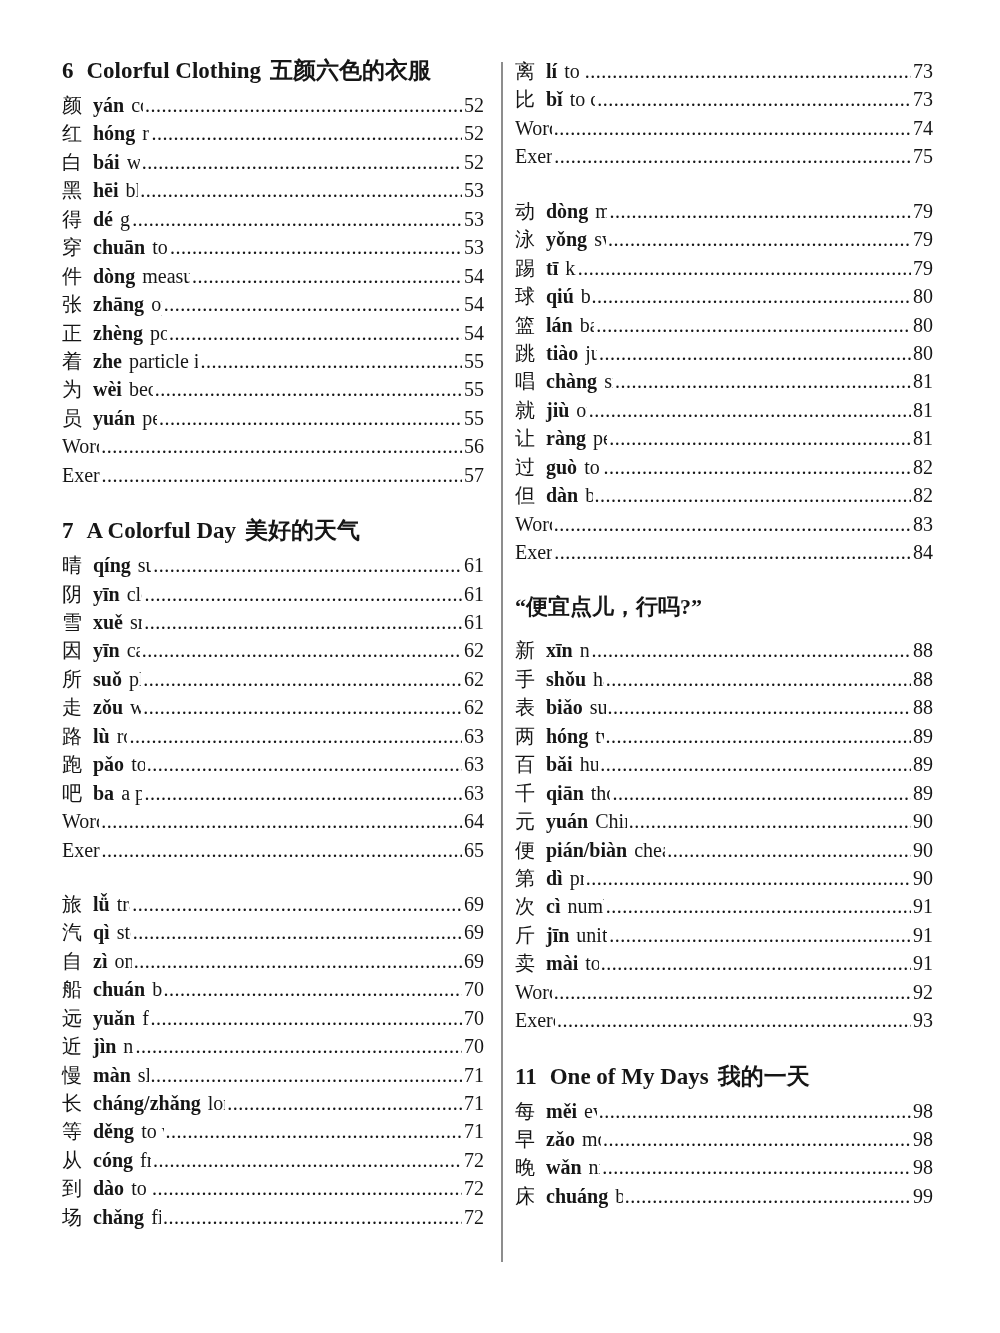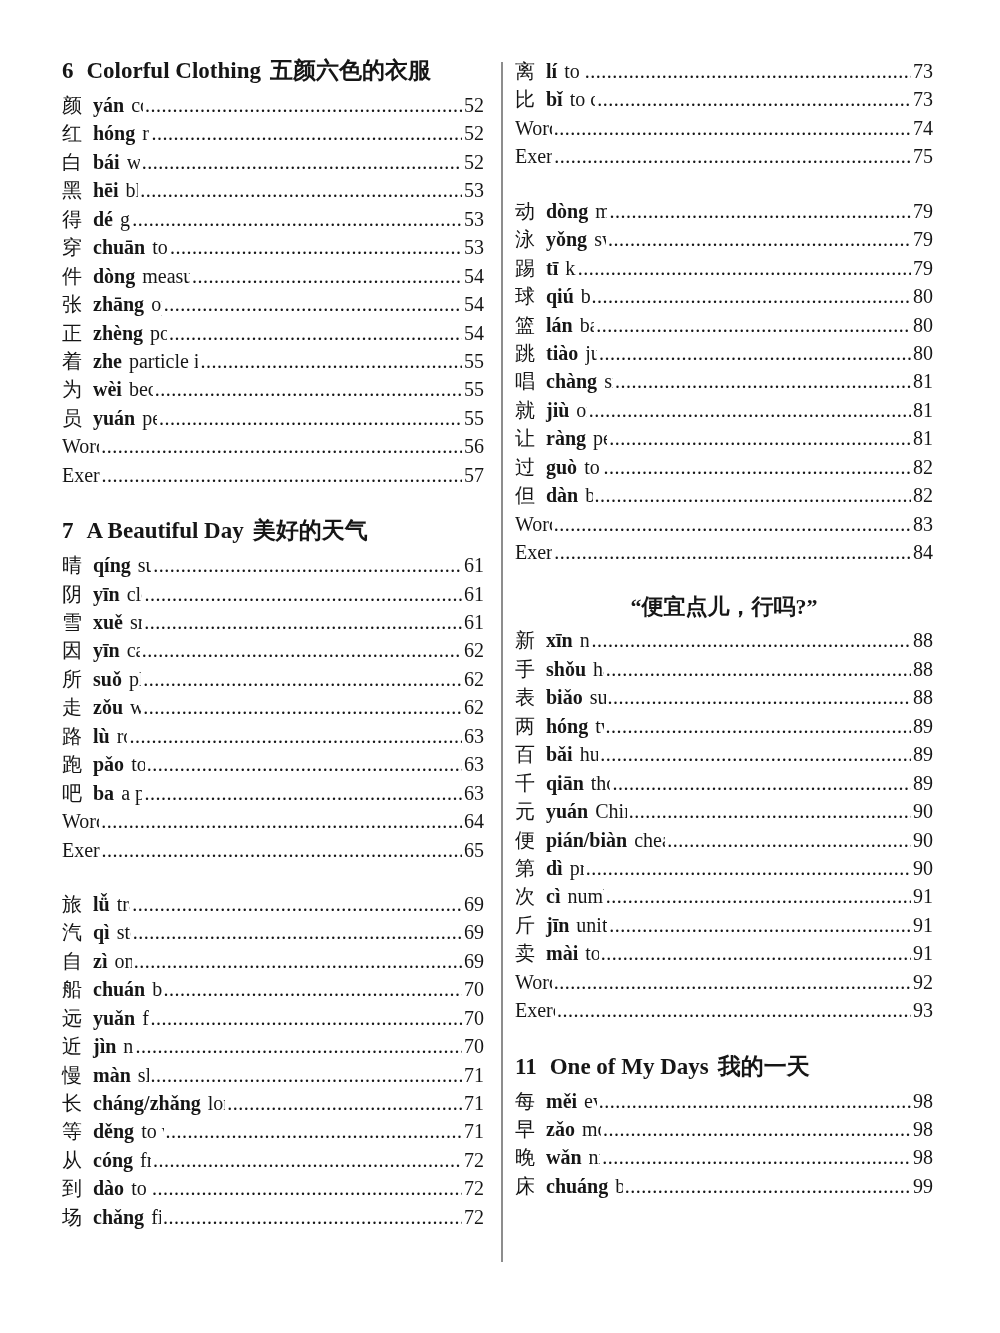--- a/index.html
+++ b/index.html
@@ -28,23 +28,22 @@
     line-height: 32px;
     margin-bottom: 4px;
     white-space: nowrap;
   }
   .heading .ch-num { margin-right: 13px; }
   .heading .ch-zh  { margin-left: 9px; }
   .heading-line2 {
     font-weight: bold;
     font-size: 22px;
     line-height: 30px;
-    margin-bottom: 4px;
+    margin-bottom: 14px;
     white-space: nowrap;
-    text-align: center;
   }
   .row {
     display: flex;
     align-items: baseline;
     font-size: 20px;
     line-height: 28.45px;
     height: 28.45px;
     white-space: nowrap;
   }
   .hanzi {
@@ -162,21 +161,21 @@
           <span class="leader">........................................................................................................................................................................................................</span>
           <span class="pagenum">56</span>
         </div>
         <div class="row">
           <span class="def plain">Exercise Set 6</span>
           <span class="leader">........................................................................................................................................................................................................</span>
           <span class="pagenum">57</span>
         </div>
       </div>
       <div class="section">
-        <div class="heading"><span class="ch-num">7</span><span class="ch-en">A Beautiful Day</span><span class="ch-zh">美好的天气</span></div>
+        <div class="heading"><span class="ch-num">7</span><span class="ch-en">A Colorful Day</span><span class="ch-zh">美好的天气</span></div>
         <div class="row">
           <span class="hanzi">晴</span>
           <span class="pinyin">qíng</span>
           <span class="def">sunny</span>
           <span class="leader">........................................................................................................................................................................................................</span>
           <span class="pagenum">61</span>
         </div>
         <div class="row">
           <span class="hanzi">阴</span>
           <span class="pinyin">yīn</span>

